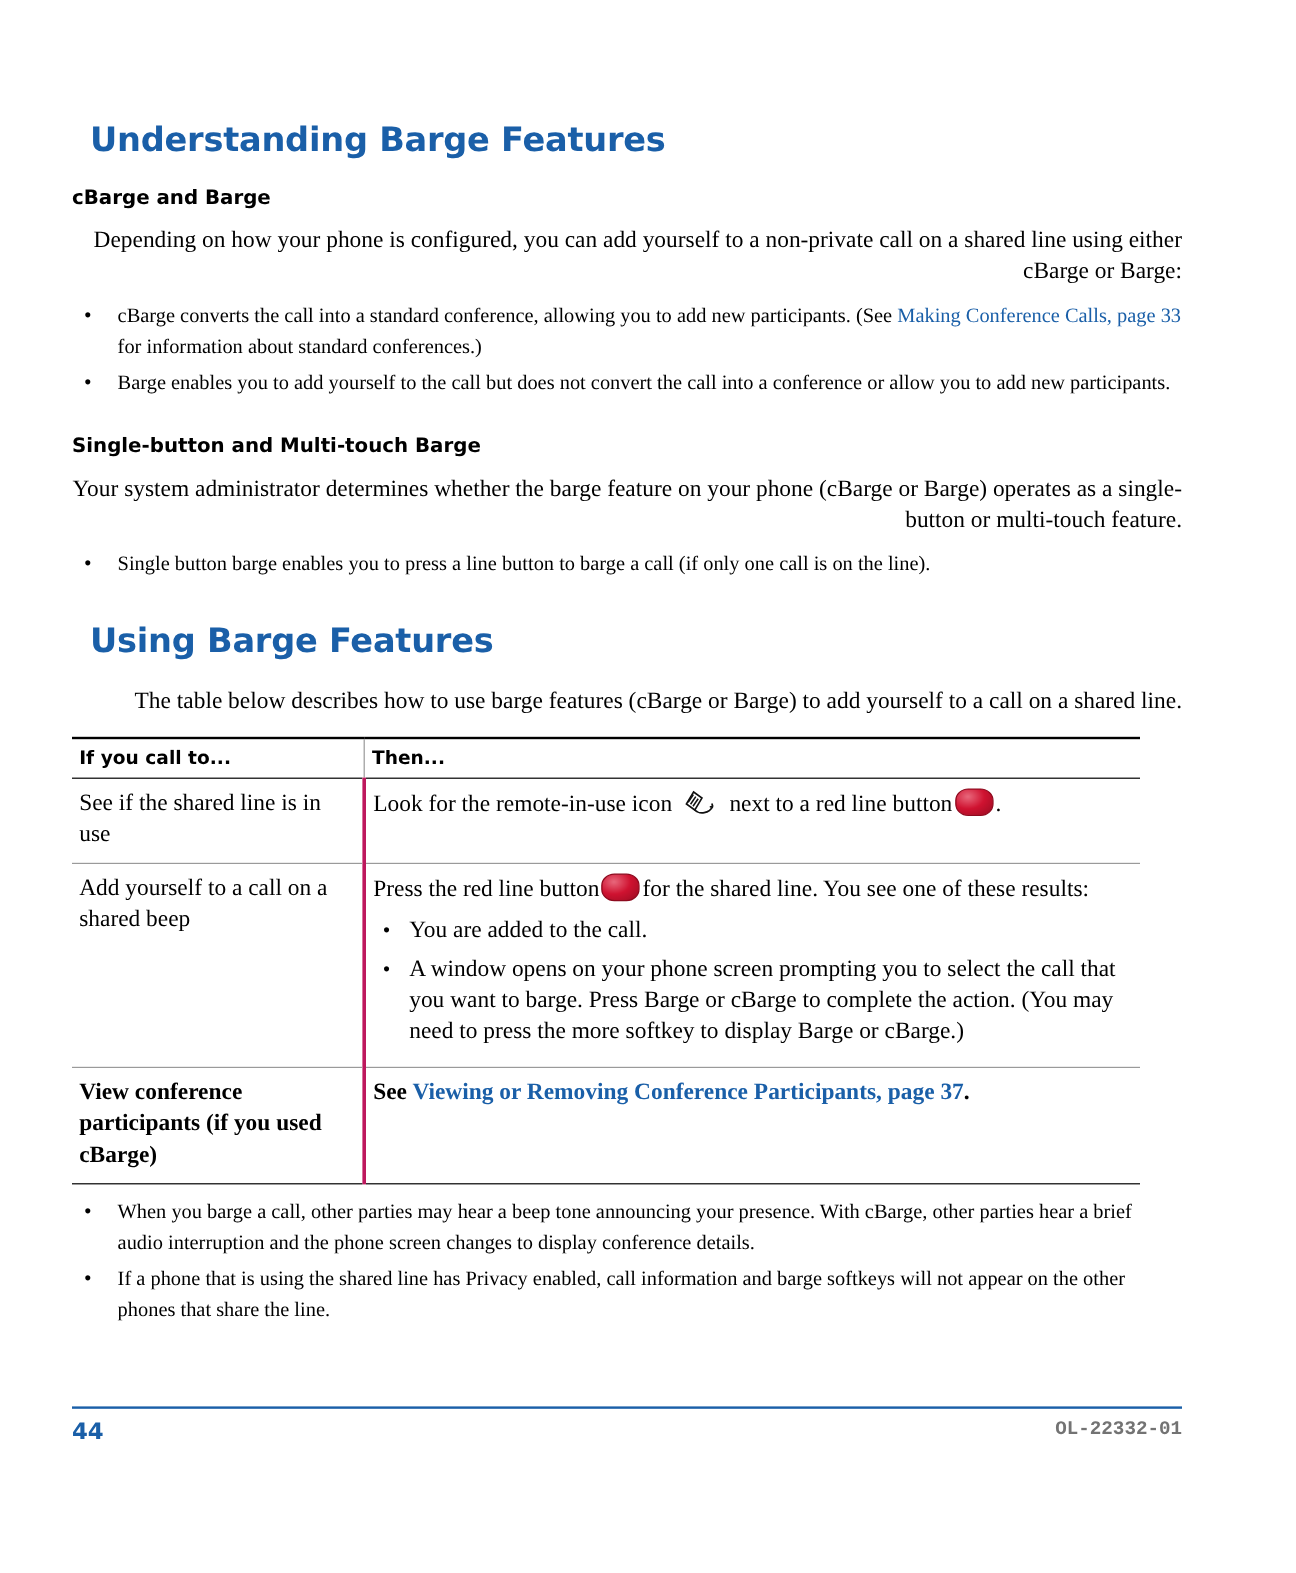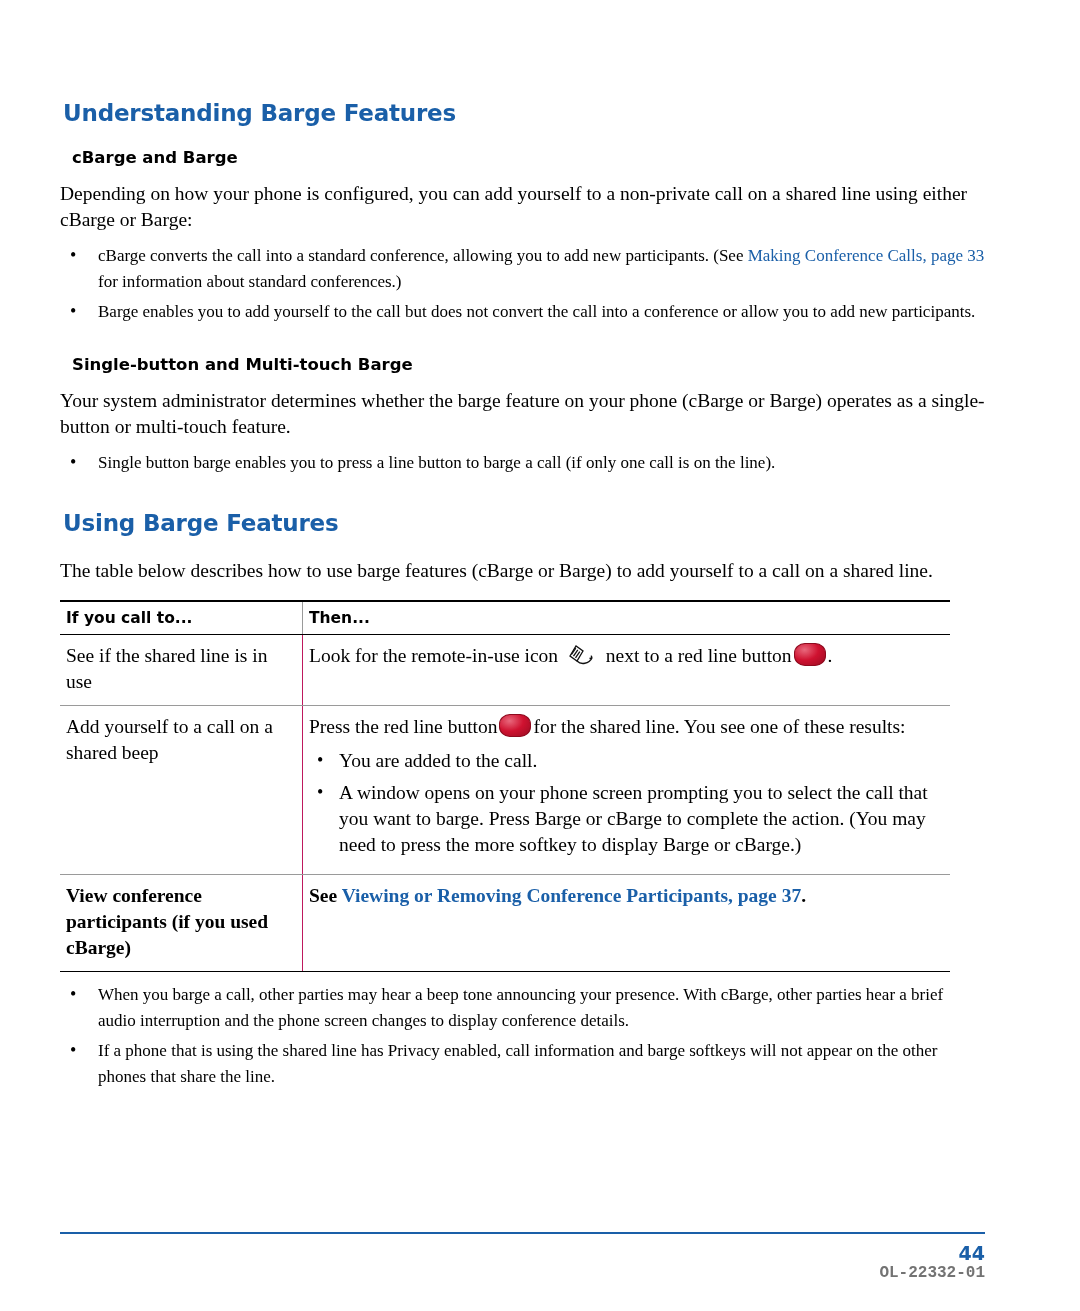--- a/index.html
+++ b/index.html
@@ -22,45 +22,45 @@
     height: 1311px;
   }
   .content {
     position: absolute;
     left: 60px;
     top: 100px;
     width: 925px;
   }
   h1.section-title {
     font-family: "DejaVu Sans", sans-serif;
-    font-size: 23px;
+    font-size: 28px;
     font-weight: bold;
     color: #1a5fa8;
-    margin: 0 0 22px 3px;
+    margin: 0 0 22px 15px;
     letter-spacing: -0.2px;
   }
   h1.section-title.second {
     margin-top: 34px;
     margin-bottom: 22px;
   }
   h2.sub-title {
     font-family: "DejaVu Sans", sans-serif;
     font-size: 16.5px;
     font-weight: bold;
     color: #000000;
-    margin: 0 0 14px 12px;
+    margin: 0 0 14px 0;
   }
   h2.sub-title.spaced {
     margin-top: 30px;
   }
   p.body {
     font-size: 19.5px;
     line-height: 26px;
     margin: 0 0 10px 0;
-    text-align: left;
+    text-align: right;
   }
   ul.bullets {
     list-style: none;
     margin: 4px 0 10px 0;
     padding: 0;
   }
   ul.bullets > li {
     position: relative;
     padding-left: 38px;
     font-size: 17px;
@@ -100,21 +100,21 @@
     padding: 8px 8px 10px 6px;
     border-bottom: 1px solid #9a9a9a;
     vertical-align: top;
   }
   table.barge-table tr.last-row td {
     border-bottom: 1.6px solid #000;
     font-weight: bold;
   }
   table.barge-table .col1 {
     width: 228px;
-    border-right: 1px solid #be185d;
+    border-right: 3px solid #be185d;
   }
   table.barge-table th.col1 {
     border-right: 1px solid #9a9a9a;
   }
   .cell-sub-list {
     list-style: none;
     margin: 8px 0 0 0;
     padding: 0;
   }
   .cell-sub-list > li {
@@ -146,28 +146,27 @@
     display: inline-block;
     width: 32px;
     height: 24px;
     vertical-align: -5px;
     margin: 0 3px;
   }
   
   .footer {
     position: absolute;
     left: 60px;
-    top: 1232px;
+    top: 1172px;
     width: 925px;
     border-top: 2.2px solid #1a5fa8;
     padding-top: 8px;
     display: flex;
     justify-content: space-between;
-    align-items: flex-end;
-    flex-direction: column;
+    align-items: flex-start;
   }
   .footer .page-num {
     font-family: "DejaVu Sans", sans-serif;
     font-size: 19px;
     font-weight: bold;
     color: #1a5fa8;
   }
   .footer .doc-id {
     font-family: Liberation Mono, monospace;
     font-size: 16px;

